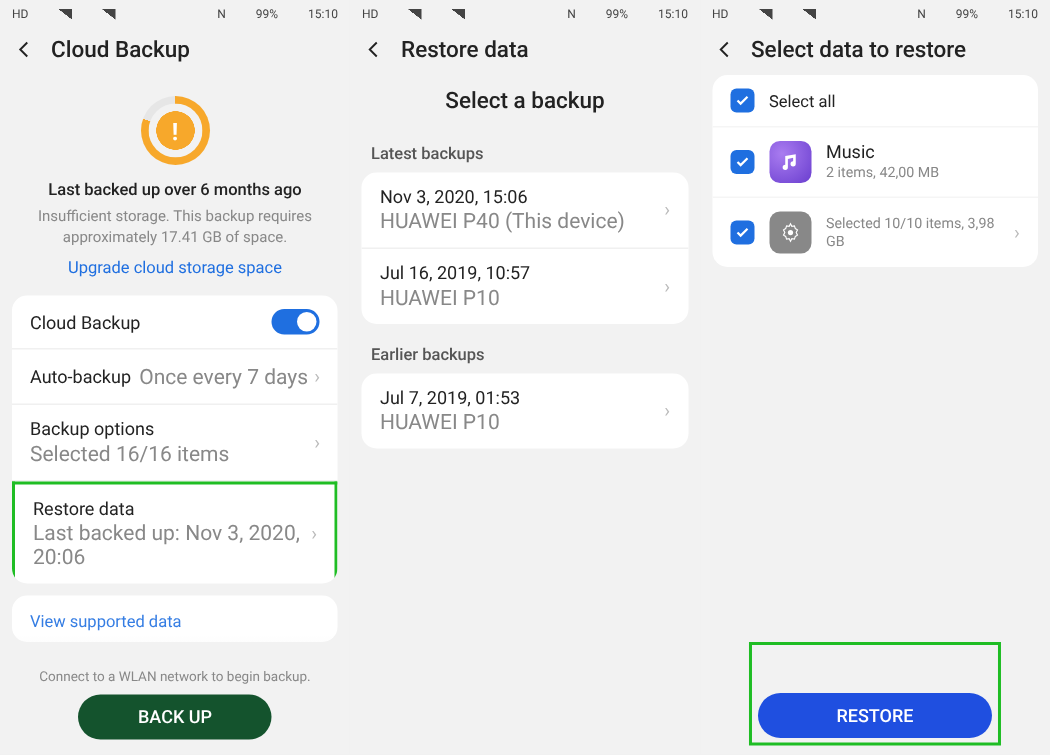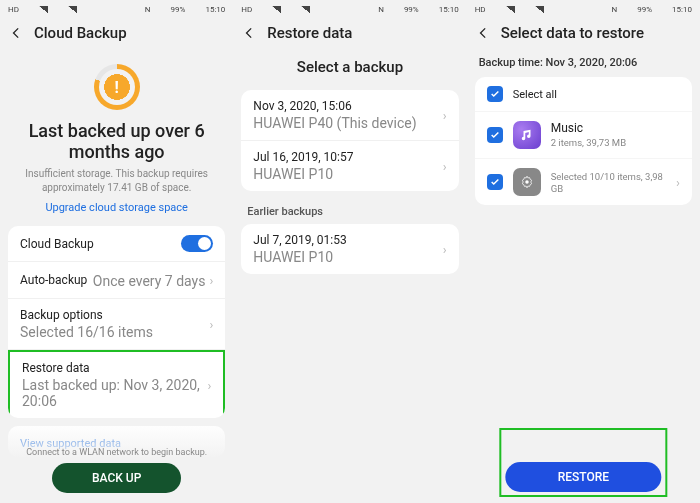--- a/index.html
+++ b/index.html
@@ -69,21 +69,21 @@
   }
   .hero-icon::before {
     content: "";
     position: absolute;
     width: 36px; height: 36px;
     background-image: radial-gradient(circle, #f7a82b 50%, transparent 51%);
     border-radius: 50%;
     background-color: #f2f2f2;
   }
   .hero-icon span { position: relative; color: #fff; font-weight: 700; font-size: 16px; z-index:2;}
-  .hero-title { font-size: 18px; font-weight: 500; margin-bottom: 5px; }
+  .hero-title { font-size: 11px; font-weight: 500; margin-bottom: 5px; }
   .hero-sub { font-size: 10px; color: #888; line-height: 1.4; padding:0 4px;}
   .link-blue { color: #1f6fe0; font-size: 11px; margin-top: 6px; display:block;}
   .toggle {
     width: 32px; height: 17px; border-radius: 10px; background: #1f6fe0;
     position: relative;
   }
   .toggle::after {
     content: ""; position: absolute; right: 2px; top: 2px;
     width: 13px; height: 13px; border-radius: 50%; background: #fff;
   }
@@ -225,20 +225,21 @@
 
   <div class="title-row">
     <svg class="back-arrow" viewBox="0 0 24 24" fill="none" stroke="#222" stroke-width="2.2">
         <path d="M14 4l-8 8 8 8"></path>
       </svg>
     <span class="title">Restore data</span>
   </div>
 
   <div class="center-title">Select a backup</div>
 
+  <div class="section-header">Latest backups</div>
   <div class="card">
     <div class="row">
       <div>
         <div class="label">Nov 3, 2020, 15:06</div>
         <div class="sub">HUAWEI P40 (This device)</div>
       </div>
       <span class="chev">›</span>
     </div>
     <div class="row">
       <div>
@@ -275,21 +276,20 @@
     </div>
   </div>
 
   <div class="title-row">
     <svg class="back-arrow" viewBox="0 0 24 24" fill="none" stroke="#222" stroke-width="2.2">
         <path d="M14 4l-8 8 8 8"></path>
       </svg>
     <span class="title">Select data to restore</span>
   </div>
 
-  <div class="backup-time-row">Backup time: Nov 3, 2020, 20:06</div>
 
   <div class="card">
     <div class="select-item">
       <div class="checkbox">
         <svg viewBox="0 0 24 24" fill="none" stroke="#fff" stroke-width="3.5">
             <path d="M4 12l5 5L20 6"></path>
           </svg>
       </div>
       <span class="label">Select all</span>
     </div>
@@ -299,21 +299,21 @@
             <path d="M4 12l5 5L20 6"></path>
           </svg>
       </div>
       <div class="app-icon music">
         <svg viewBox="0 0 24 24" fill="#fff">
             <path d="M9 18a3 3 0 11-3-3V5l12-2v11a3 3 0 11-3-3V7L9 8.5V18z"></path>
           </svg>
       </div>
       <div class="item-text">
         <div class="label">Music</div>
-        <div class="sub">2 items, 39,73 MB</div>
+        <div class="sub">2 items, 42,00 MB</div>
       </div>
     </div>
     <div class="select-item">
       <div class="checkbox">
         <svg viewBox="0 0 24 24" fill="none" stroke="#fff" stroke-width="3.5">
             <path d="M4 12l5 5L20 6"></path>
           </svg>
       </div>
       <div class="app-icon system">
         <svg viewBox="0 0 24 24" fill="#fff">

